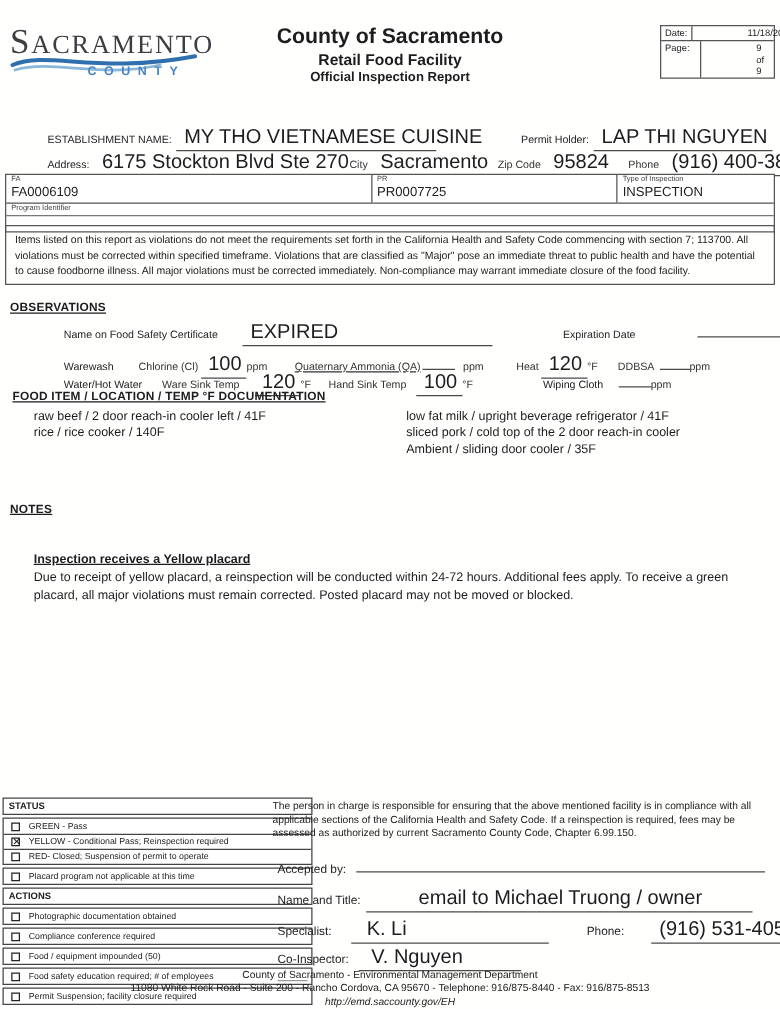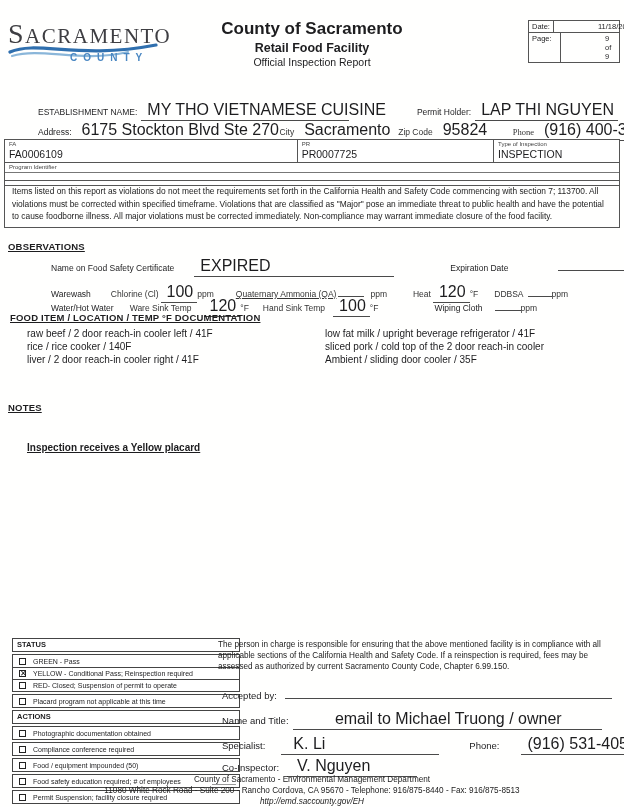--- a/index.html
+++ b/index.html
@@ -10,21 +10,21 @@
   
   .logo { position:absolute; top:18px; left:8px; width:195px; height:58px; }
   .logo-word { font-family:"Liberation Serif", serif; font-size:21px; letter-spacing:1.5px; color:#3e3e42; display:block; }
   .logo-word::first-letter { font-size:28px; }
   .logo-wave { position:absolute; top:22px; left:0; }
   .logo-county { position:absolute; top:34px; left:62px; font-size:10px; font-weight:bold; letter-spacing:6px; color:#4a87c2; }
 
   .title-block { position:absolute; top:19px; left:152px; width:320px; text-align:center; }
   .title-main { font-size:17px; font-weight:bold; }
   .title-sub1 { font-size:12.5px; font-weight:bold; margin-top:2px; }
-  .title-sub2 { font-size:10.5px; font-weight:normal; margin-top:1px;text-align:center; }
+  .title-sub2 { font-size:10.5px; font-weight:bold; margin-top:1px;text-align:center; }
 
   .datebox { position:absolute; top:20px; left:528px; width:92px; border:1px solid #555; font-size:7.5px; }
   .datebox-row { display:flex; }
   .datebox-row + .datebox-row { border-top:1px solid #555; }
   .datebox-label { width:32px; padding:1px 3px; border-right:1px solid #555; }
   .datebox-value { flex:1; padding:1px 3px;margin-left:41px; }
 
   
   .flexrow { display:flex; align-items:baseline; }
   .lab { font-size:8.5px; font-weight:normal; white-space:nowrap;padding-left:30px; }
@@ -57,21 +57,21 @@
   .food-col { position:absolute; top:327px; font-size:10px; line-height:13px; }
   .food-left { left:27px; width:280px; }
   .food-right { left:325px; width:292px; }
 
   
   .notes-head { position:absolute; top:402px; left:8px; }
   .placard { position:absolute; top:441px; left:27px; right:18px; font-size:10px; line-height:1.38; }
   .placard-head { font-weight:bold; text-decoration:underline; margin-bottom:1px; }
 
   
-  .statab { position:absolute; top:638px; left:12px; width:228px; font-size:7px; }
+  .statab { position:absolute; top:638px; left:2px; width:248px; font-size:7px; }
   .seg { border:1px solid #444; margin-bottom:2px; background:#fff; }
   .seg-head { font-weight:bold; font-size:7.5px; padding:1px 4px 2px 4px; }
   .crow { display:flex; align-items:center; height:12px; padding:0 3px; }
   .crow + .crow { border-top:1px solid #444; }
   .cbx { width:7px; height:7px; border:1px solid #222; margin:0 7px 0 3px; position:relative; flex:0 0 auto; }
   .cbx.checked::after { content:"✕"; position:absolute; top:-1.5px; left:0; font-size:8px; line-height:8px; color:#111; }
   .mini-line { margin-left:auto; width:24px; border-bottom:1px solid #999; height:8px; }
 
   
   .resp { position:absolute; top:640px; left:218px; width:398px; font-size:8.2px; line-height:1.33; color:#222; }
@@ -123,21 +123,21 @@
     <span class="val uline grow" style="margin-left:4px;">LAP THI NGUYEN</span>
   </div>
 
   <div class="addr-row flexrow">
     <span class="lab">Address:</span>
     <span class="val uline" style="min-width:190px; margin-left:4px;">6175 Stockton Blvd Ste 270</span>
     <span class="lab-n" style="margin-left:14px;">City</span>
     <span class="val uline" style="min-width:86px; margin-left:4px;">Sacramento</span>
     <span class="lab-n" style="margin-left:14px;">Zip Code</span>
     <span class="val uline" style="min-width:52px; margin-left:4px;">95824</span>
-    <span class="lab-n" style="margin-left:24px;font-family:Liberation Serif, serif;">Phone</span>
+    <span class="lab-n" style="margin-left:14px;">Phone</span>
     <span class="val uline grow" style="margin-left:4px;">(916) 400-3848</span>
   </div>
 
   <div class="fa-box">
     <div class="fa-row">
       <div class="fa-cell" style="width:47.5%;">
         <div class="tiny-lab">FA</div>
         <div class="fa-val">FA0006109</div>
       </div>
       <div class="fa-cell" style="width:32%;">
@@ -191,31 +191,31 @@
     <span class="lab" style="margin-left:26px;">Wiping Cloth</span>
     <span class="val uline" style="min-width:26px; margin-left:12px;"></span>
     <span class="lab-n">ppm</span>
   </div>
 
   <div class="sec-head food-head">FOOD ITEM / LOCATION / TEMP °F DOCUMENTATION</div>
 
   <div class="food-col food-left">
     <div>raw beef / 2 door reach-in cooler left / 41F</div>
     <div>rice / rice cooker / 140F</div>
-    <div>liver / 2 door reach-in cooler right / 41F</div>
   </div>
   <div class="food-col food-right">
     <div>low fat milk / upright beverage refrigerator / 41F</div>
     <div>sliced pork / cold top of the 2 door reach-in cooler</div>
     <div>Ambient    / sliding door cooler / 35F</div>
   </div>
 
   <div class="sec-head notes-head">NOTES</div>
   <div class="placard">
     <div class="placard-head">Inspection receives a Yellow placard</div>
+    <div>Due to receipt of yellow placard, a reinspection will be conducted within 24-72 hours. Additional fees apply. To receive a green placard, all major violations must remain corrected. Posted placard may not be moved or blocked.</div>
   </div>
 
   <div class="statab">
     <div class="seg seg-head">STATUS</div>
     <div class="seg">
       <div class="crow">
         <span class="cbx"></span>
         <span>GREEN - Pass</span>
       </div>
       <div class="crow">

